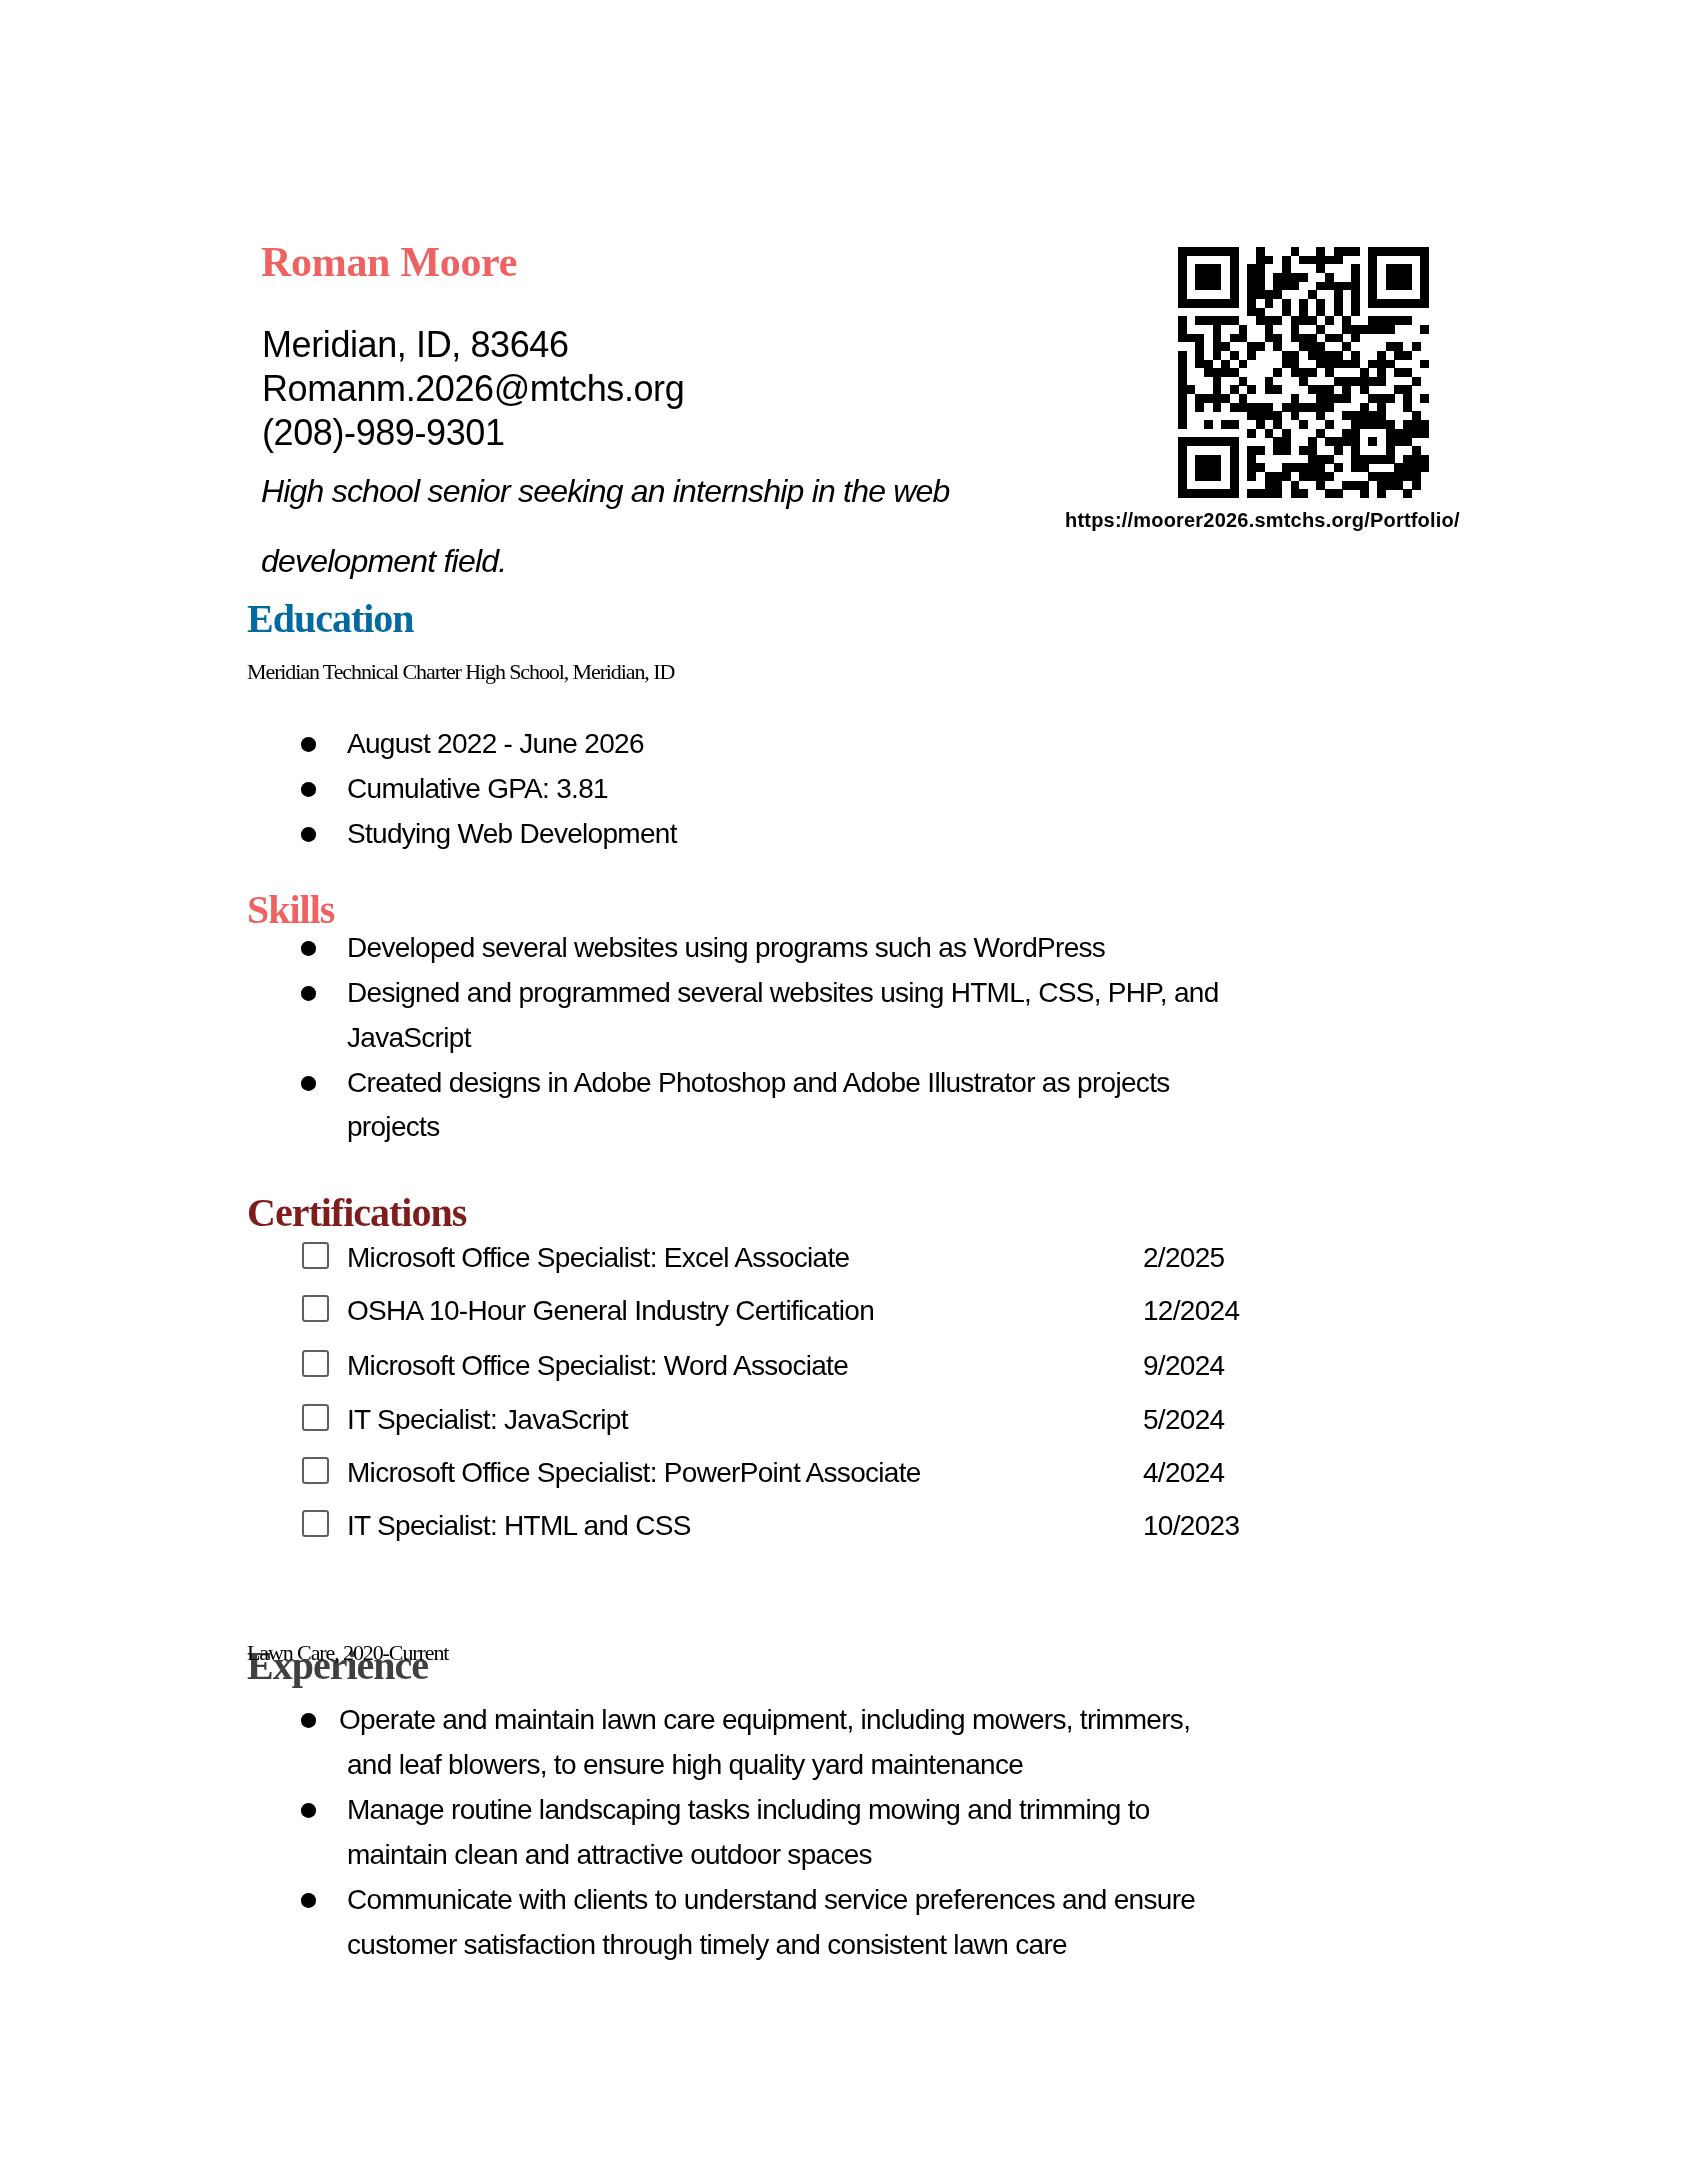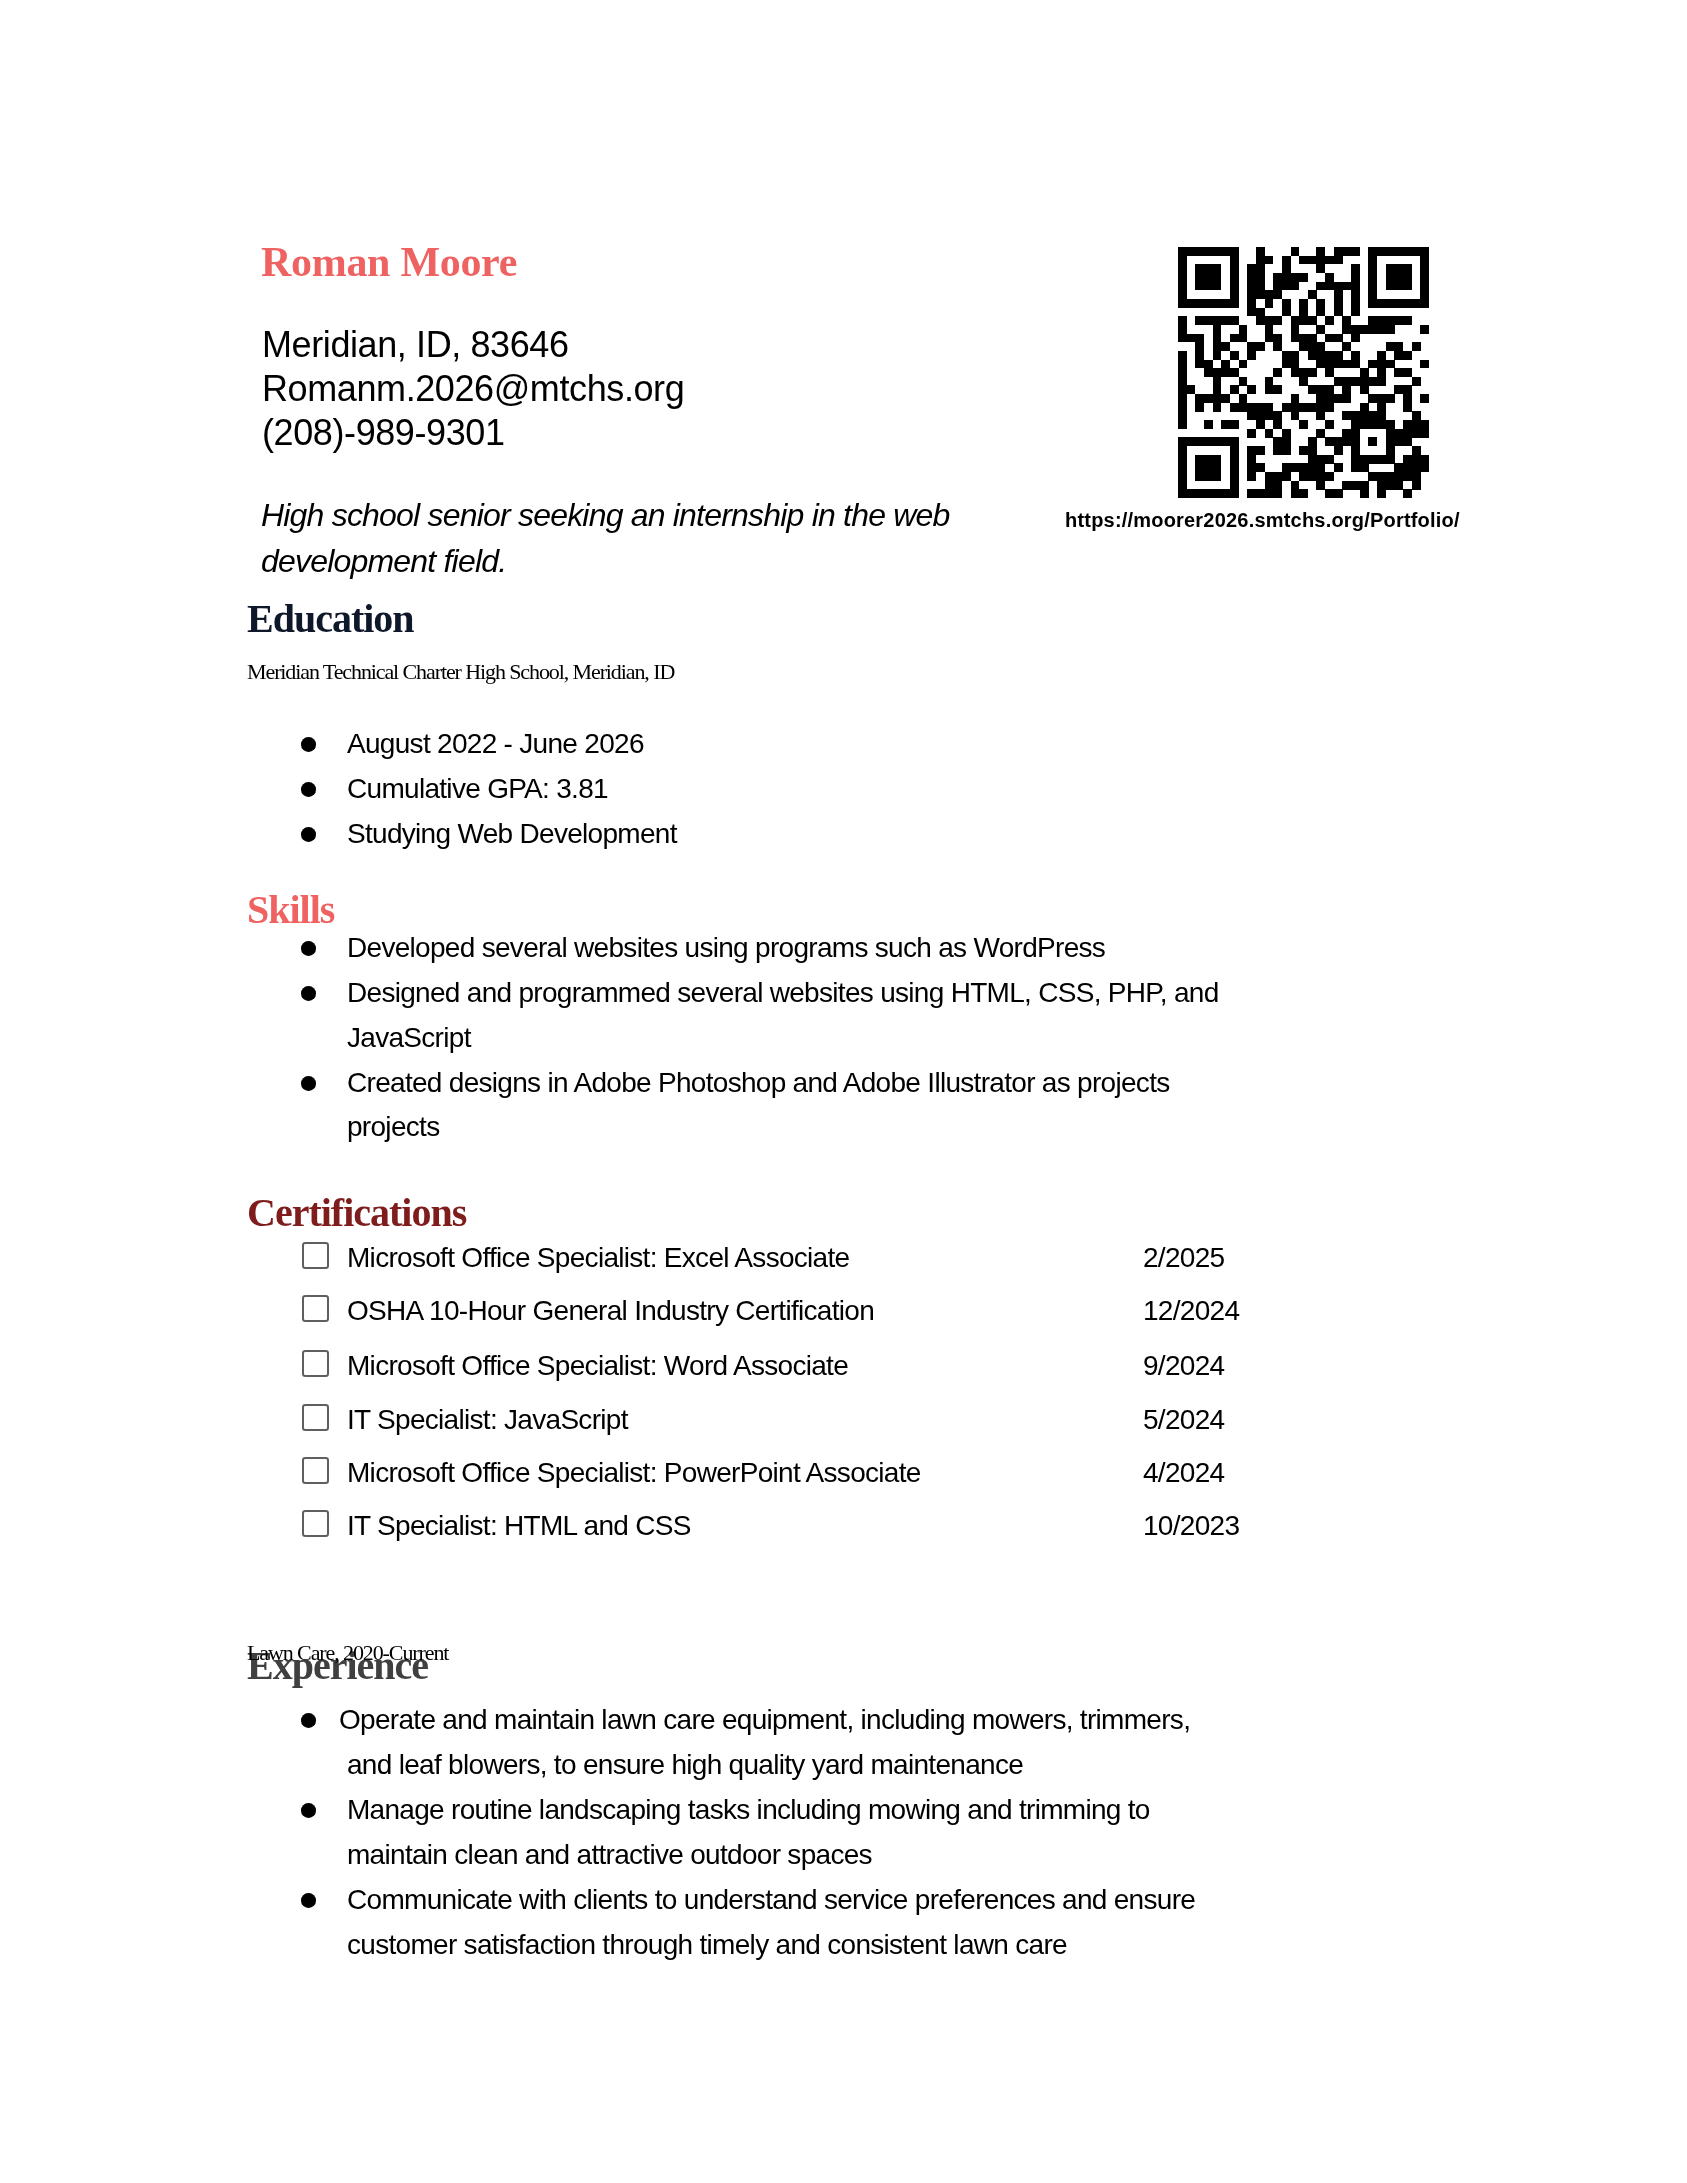--- a/index.html
+++ b/index.html
@@ -23,21 +23,21 @@
 
 <div class="abs serif name accent" style="left: 261px; top: 238px; color: rgb(239, 98, 98);">Roman Moore</div>
 
 <div>
   <div class="abs sans contact" style="left:262px; top:324px;">Meridian, ID, 83646</div>
   <div class="abs sans contact" style="left:262px; top:368px;">Romanm.2026@mtchs.org</div>
   <div class="abs sans contact" style="left:262px; top:412px;">(208)-989-9301</div>
 </div>
 
 <div>
-  <div class="abs sans summary" style="left:261px; top:497px;">High school senior seeking an internship in the web</div>
+  <div class="abs sans summary" style="left:261px; top:473px;">High school senior seeking an internship in the web</div>
   <div class="abs sans summary" style="left:261px; top:543px;">development field.</div>
 </div>
 
 <svg id="qr" viewBox="0 0 29 29" shape-rendering="crispEdges">
     <rect x="0" y="0" width="1.02" height="1.02" fill="#000"></rect>
     <rect x="1" y="0" width="1.02" height="1.02" fill="#000"></rect>
     <rect x="2" y="0" width="1.02" height="1.02" fill="#000"></rect>
     <rect x="3" y="0" width="1.02" height="1.02" fill="#000"></rect>
     <rect x="4" y="0" width="1.02" height="1.02" fill="#000"></rect>
     <rect x="5" y="0" width="1.02" height="1.02" fill="#000"></rect>
@@ -475,21 +475,21 @@
     <rect x="14" y="28" width="1.02" height="1.02" fill="#000"></rect>
     <rect x="17" y="28" width="1.02" height="1.02" fill="#000"></rect>
     <rect x="18" y="28" width="1.02" height="1.02" fill="#000"></rect>
     <rect x="21" y="28" width="1.02" height="1.02" fill="#000"></rect>
     <rect x="23" y="28" width="1.02" height="1.02" fill="#000"></rect>
     <rect x="26" y="28" width="1.02" height="1.02" fill="#000"></rect>
   </svg>
 <div class="abs sans url" style="left:1065px; top:509px;">https://moorer2026.smtchs.org/Portfolio/</div>
 
 <section>
-  <div class="abs serif heading accent" style="left: 247px; top: 596px; color: #0f172a;">Education</div>
+  <div class="abs serif heading accent" style="left: 247px; top: 596px; color: #0369a1;">Education</div>
   <div class="abs serif subheading" style="left:247px; top:654px;">Meridian Technical Charter High School, Meridian, ID</div>
 
   <div class="bullet-dot" style="left:301px; top:737px;"></div>
   <div class="abs sans body" style="left:347px; top:726px;">August 2022 - June 2026</div>
   <div class="bullet-dot" style="left:301px; top:782px;"></div>
   <div class="abs sans body" style="left:347px; top:771px;">Cumulative GPA: 3.81</div>
   <div class="bullet-dot" style="left:301px; top:827px;"></div>
   <div class="abs sans body" style="left:347px; top:816px;">Studying Web Development</div>
 </section>
 

